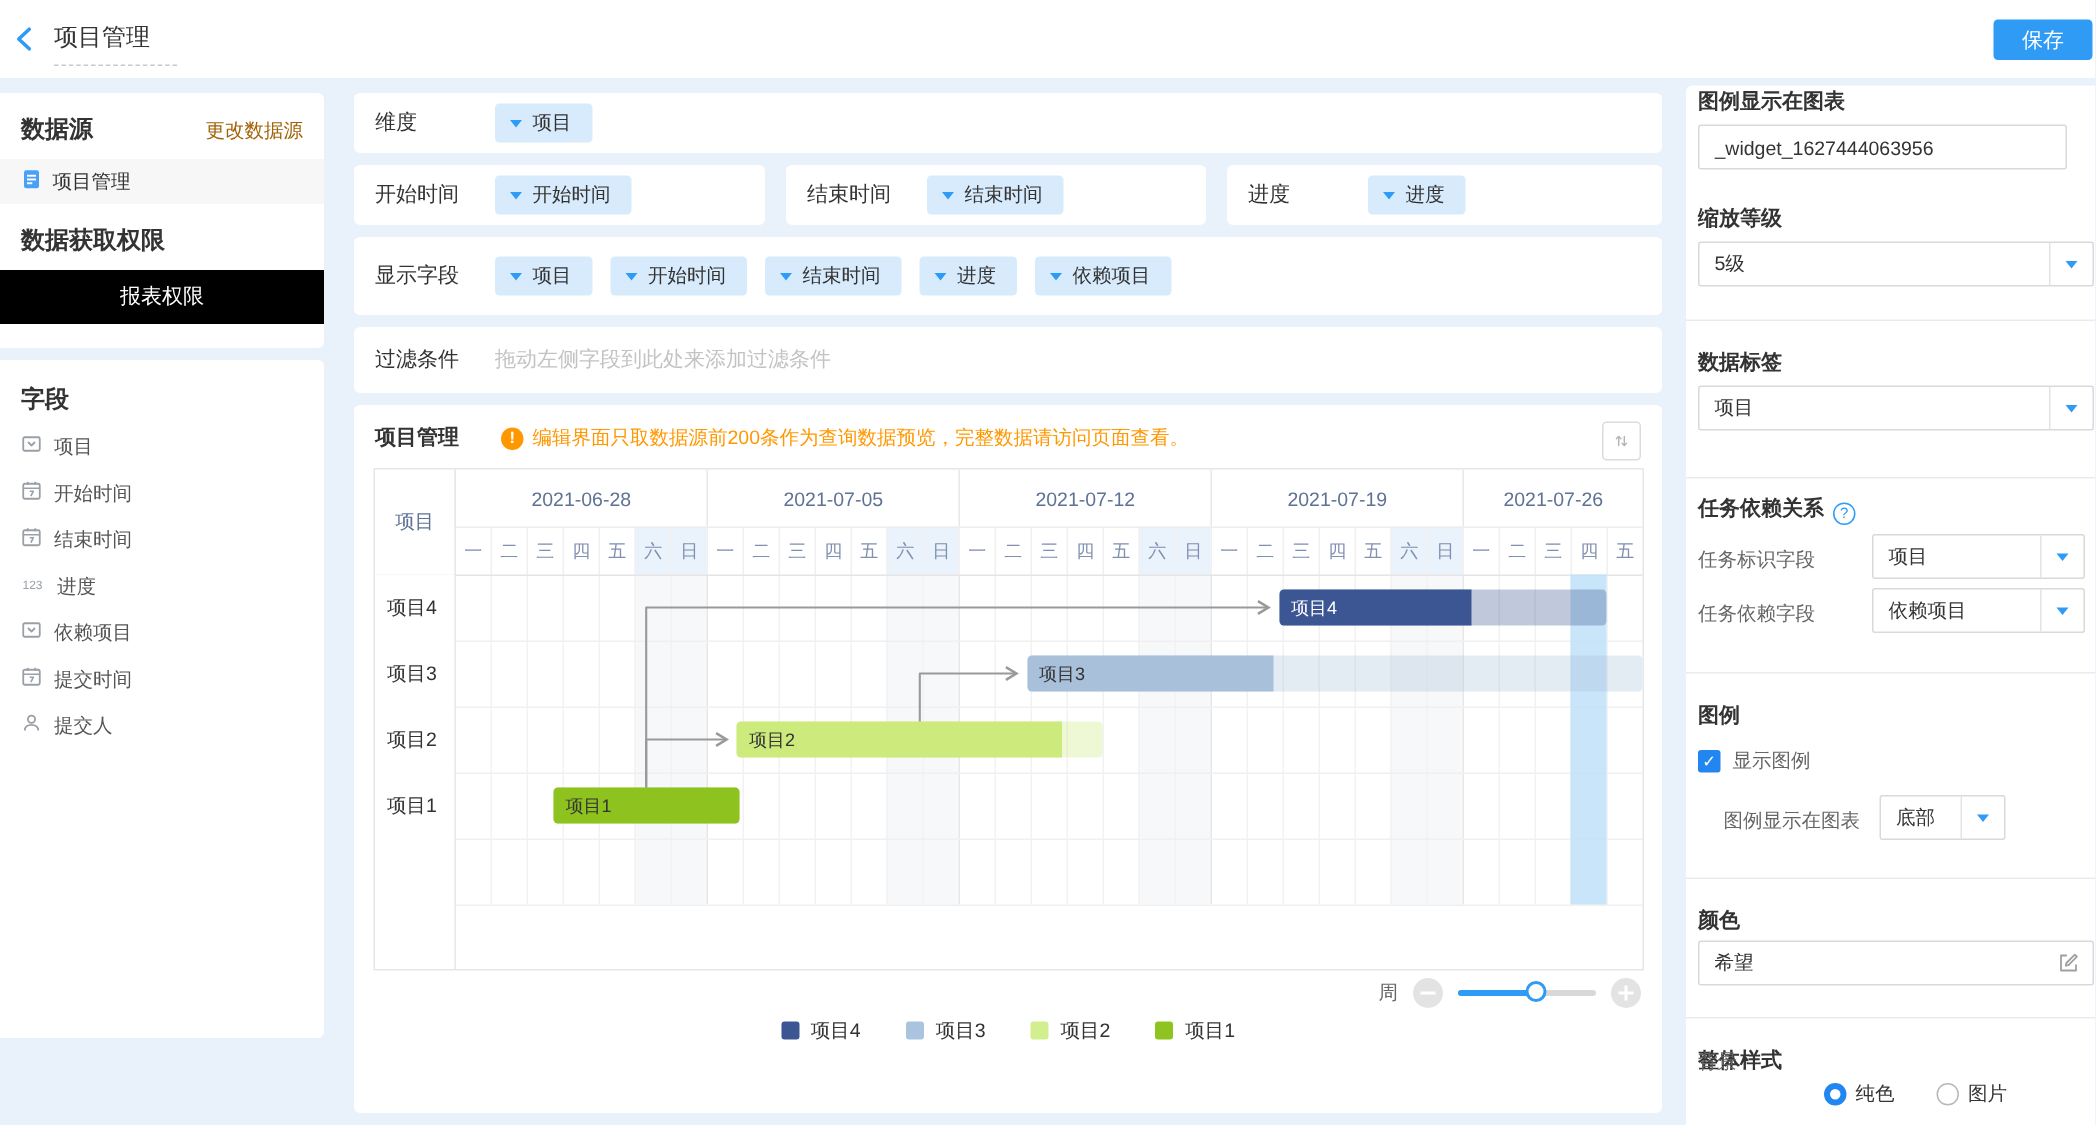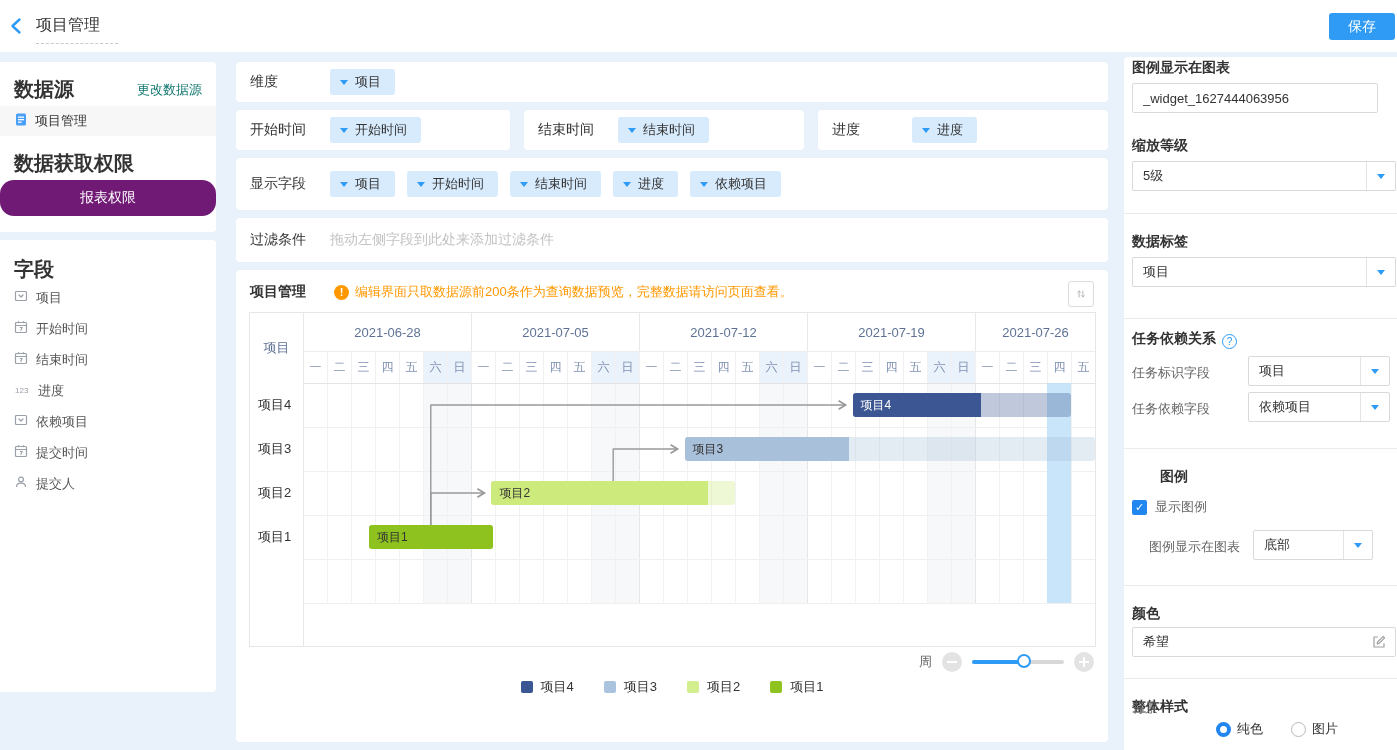--- a/index.html
+++ b/index.html
@@ -17,26 +17,26 @@
   #topbar{left:0;top:0;width:1397px;height:52px;background:#fff;}
   #back-btn{left:8px;top:17px;width:20px;height:20px;cursor:pointer;}
   #page-title{left:36px;top:15px;font-size:16px;color:#333;}
   #title-underline{left:36px;top:43px;width:82px;border-top:1px dashed #c9c9c9;}
   #save-btn{left:1329px;top:13px;width:66px;height:27px;background:#2f9bf5;color:#fff;
     border:none;border-radius:3px;font-size:14px;display:flex;align-items:center;justify-content:center;cursor:pointer;}
 
   
   #ds-card{left:0;top:62px;width:216px;height:170px;border-radius:0 4px 4px 0;}
   #ds-head{left:14px;top:14px;width:188px;display:flex;justify-content:space-between;align-items:center;}
-  .sec-title{font-size:20px;font-weight:700;color:#333;}
-  .link{color:#0f766e;font-size:13px;cursor:pointer;}
+  .sec-title{font-size:16px;font-weight:700;color:#333;}
+  .link{color:#a16207;font-size:13px;cursor:pointer;}
   #ds-item{left:0;top:44px;width:216px;height:30px;background:#f7f7f7;display:flex;align-items:center;padding-left:14px;box-sizing:border-box;gap:7px;}
   #perm-title{left:14px;top:88px;}
-  #perm-btn{left:0;top:118px;width:216px;height:36px;background:#701a75;color:#fff;font-size:14px;
-    border:none;display:flex;align-items:center;justify-content:center;cursor:pointer;border-radius:14px;}
+  #perm-btn{left:0;top:118px;width:216px;height:36px;background:#000000;color:#fff;font-size:14px;
+    border:none;display:flex;align-items:center;justify-content:center;cursor:pointer;border-radius:0;}
 
   #fields-card{left:0;top:240px;width:216px;height:452px;border-radius:0 4px 4px 0;}
   #fields-title{left:14px;top:16px;}
   #field-list{left:14px;top:42px;width:190px;}
   .field-item{height:31px;display:flex;align-items:center;gap:8px;color:#555;cursor:grab;}
   .field-item svg{flex:0 0 auto;}
 
   
   .cfg-label{width:80px;flex:0 0 80px;font-size:14px;color:#333;}
   .cfg-row{display:flex;align-items:center;padding:0 14px;box-sizing:border-box;}
@@ -478,27 +478,27 @@
   <span class="sub-label" style="left:8px;top:343px;">任务依赖字段</span>
   <div class="select" style="left:124px;top:335px;width:142px;">
     <span class="sel-text">依赖项目</span>
     <span class="sel-arrow">
         <i class="caret-down"></i>
       </span>
   </div>
 
   <div class="divider" style="top:391px;"></div>
 
-  <div class="abs sec-title" style="left:8px;top:411px;margin-left:28px;">图例</div>
+  <div class="abs sec-title" style="left:8px;top:411px;">图例</div>
   <div class="abs" style="left:8px;top:441px;display:flex;align-items:center;gap:8px;">
     <span id="legend-checkbox" class="checkbox"></span>
     <span style="font-size:13px;color:#666;">显示图例</span>
   </div>
   <span class="sub-label" style="left:25px;top:481px;">图例显示在图表</span>
-  <div class="select" style="left:129px;top:473px;width:120px;">
+  <div class="select" style="left:129px;top:473px;width:84px;">
     <span class="sel-text">底部</span>
     <span class="sel-arrow">
         <i class="caret-down"></i>
       </span>
   </div>
 
   <div class="divider" style="top:528px;"></div>
 
   <div class="abs sec-title" style="left:8px;top:548px;">颜色</div>
   <div class="abs" style="left:8px;top:570px;width:264px;height:30px;">

